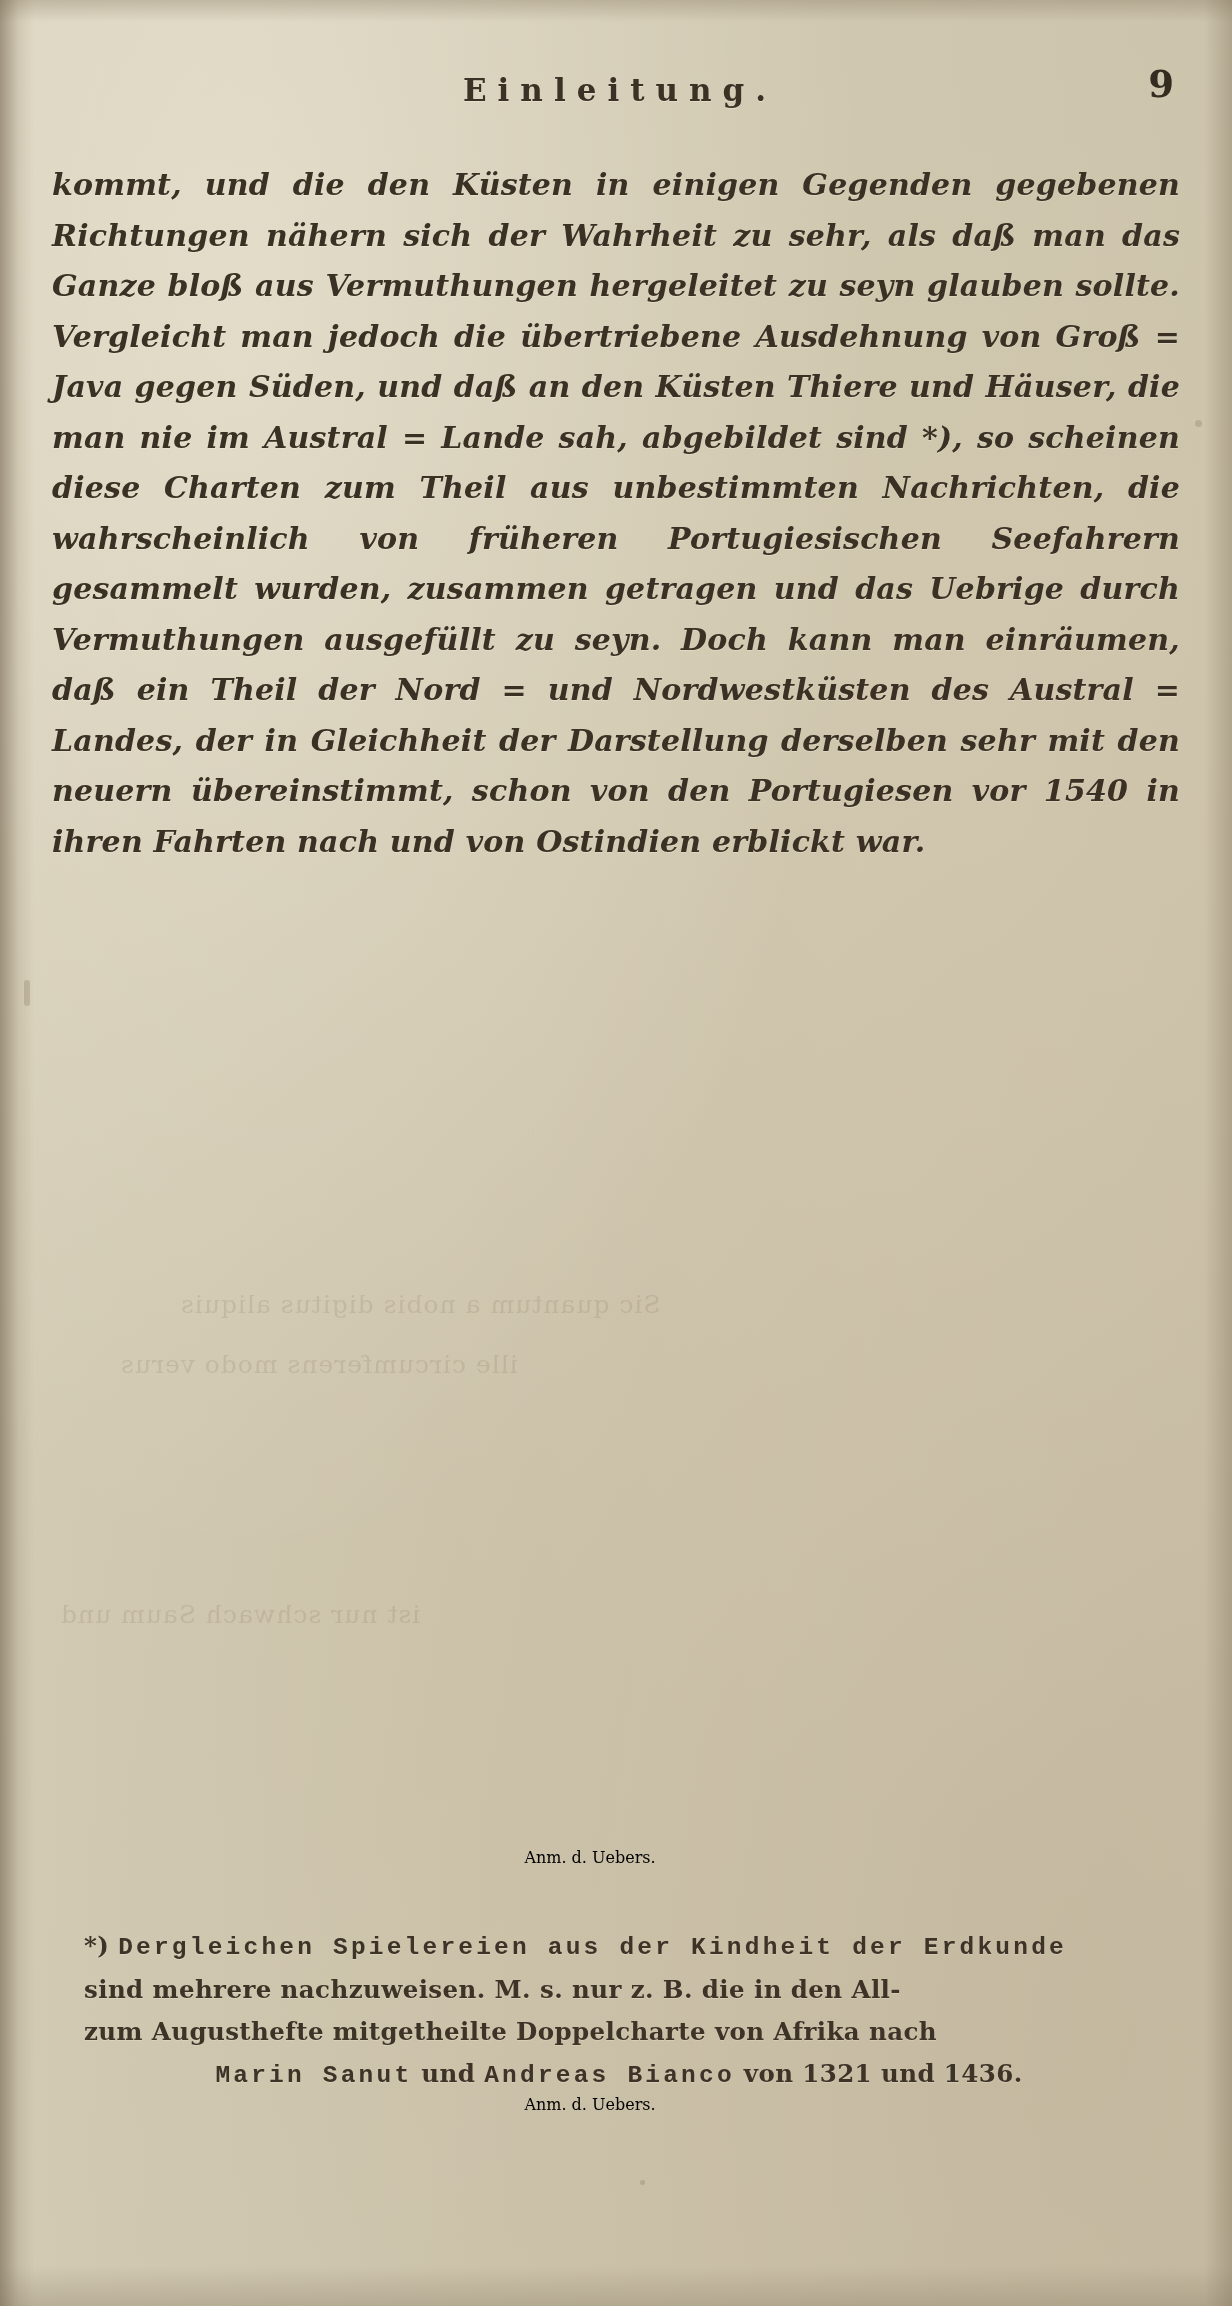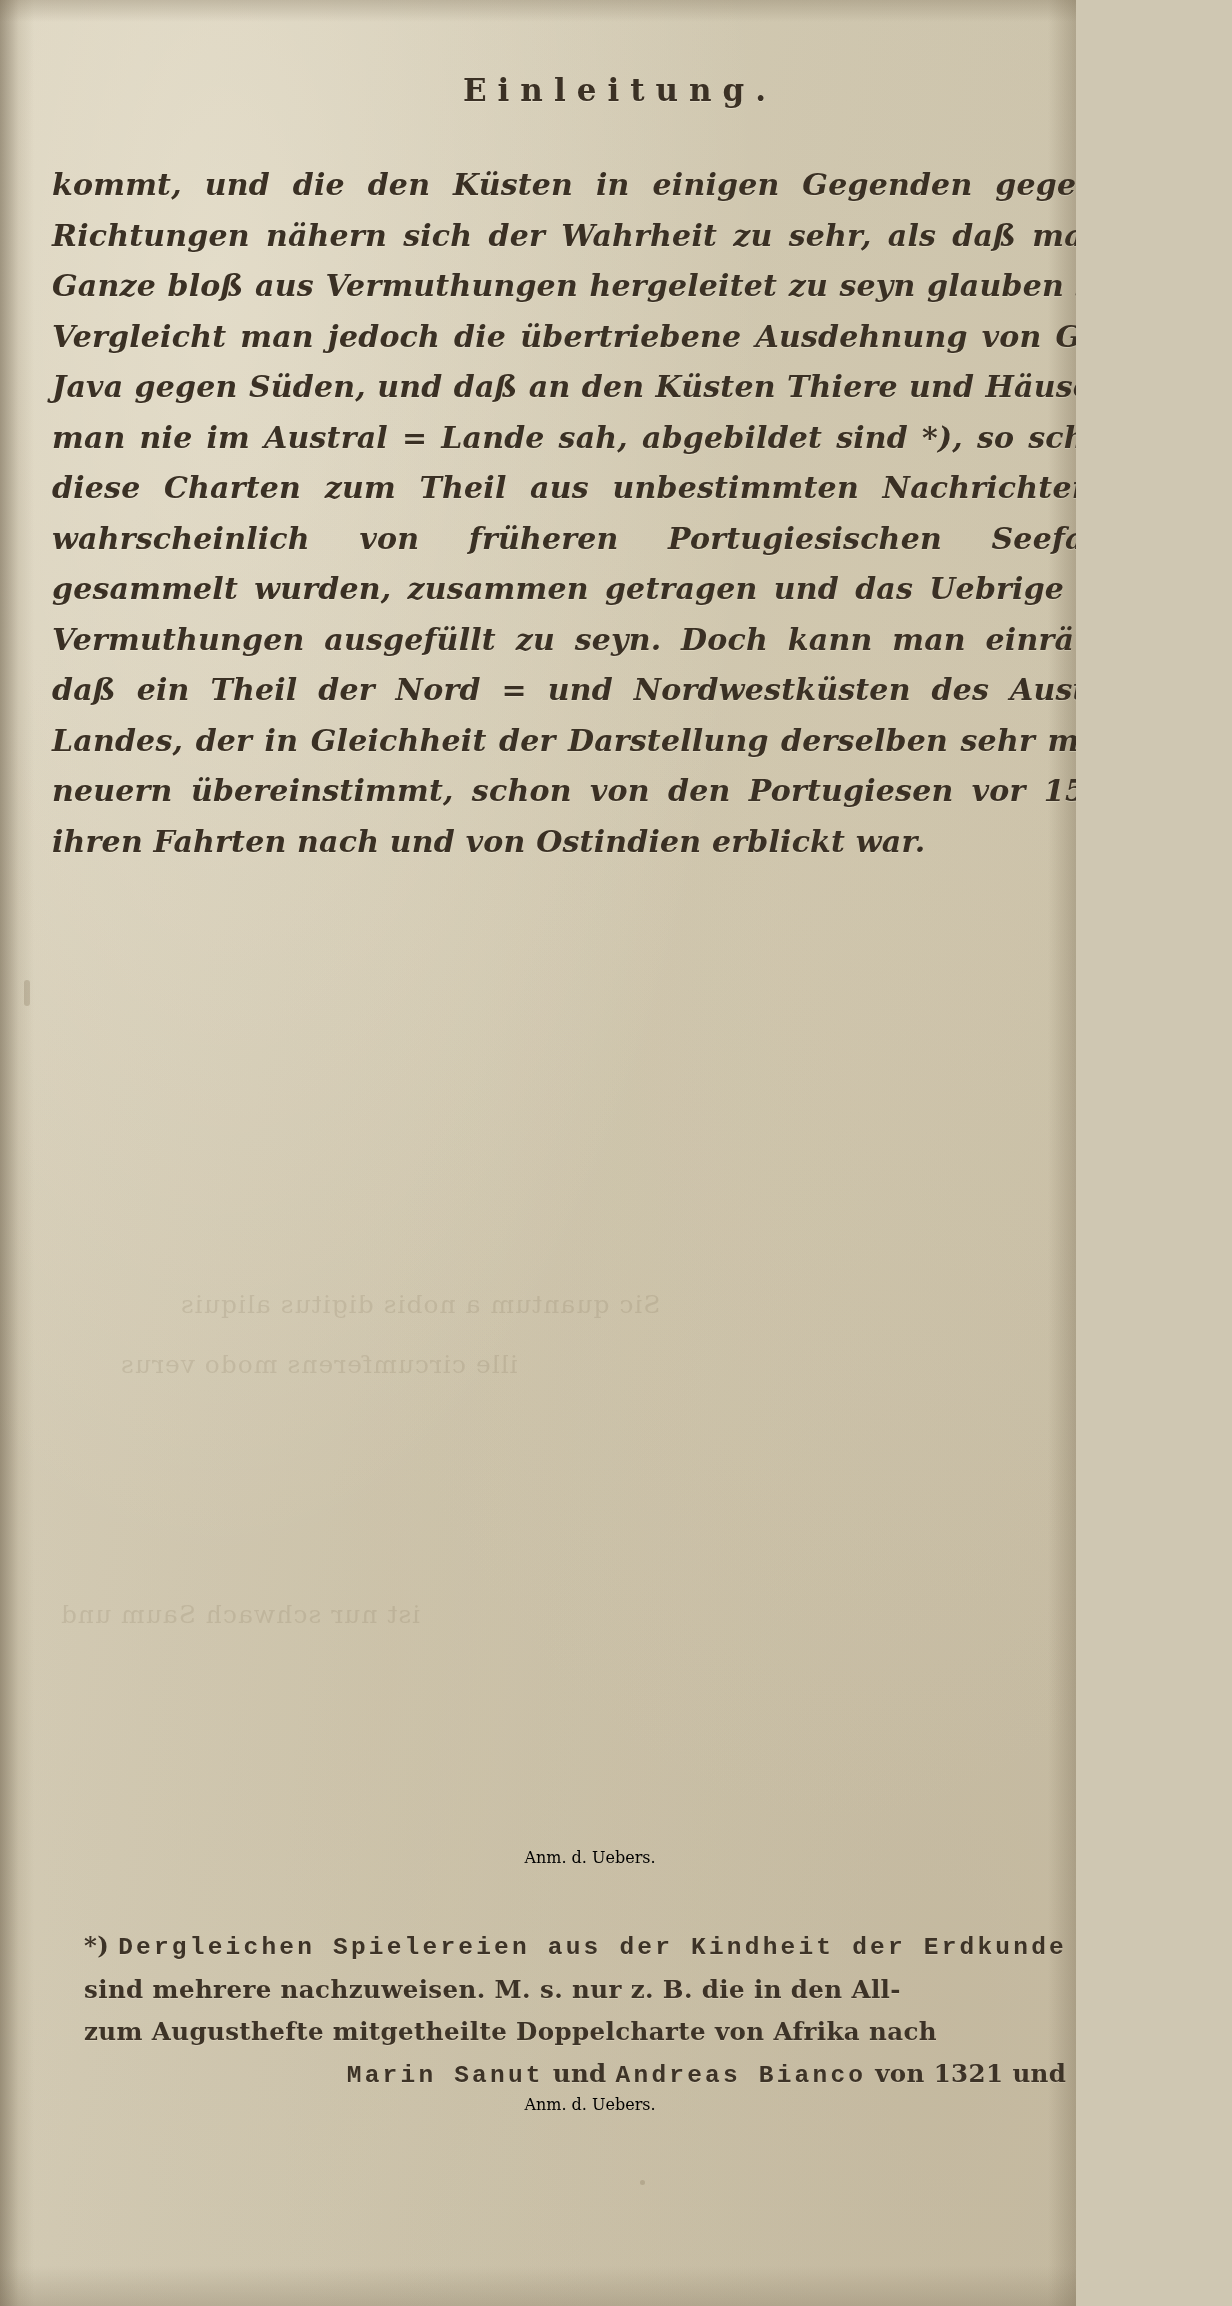--- a/index.html
+++ b/index.html
@@ -10,21 +10,21 @@
     width: 1232px;
     height: 2306px;
     background: #cfc7b2;
     font-family: "DejaVu Serif", serif;
     overflow: hidden;
   }
 
   
   .page {
     position: relative;
-    width: 1076px;
+    width: 1232px;
     height: 2306px;
     background:
       radial-gradient(ellipse at 20% 12%, rgba(255,250,235,0.35) 0%, rgba(255,250,235,0) 45%),
       radial-gradient(ellipse at 78% 30%, rgba(214,203,176,0.45) 0%, rgba(214,203,176,0) 50%),
       radial-gradient(ellipse at 35% 72%, rgba(200,188,160,0.40) 0%, rgba(200,188,160,0) 55%),
       radial-gradient(ellipse at 88% 88%, rgba(190,176,148,0.45) 0%, rgba(190,176,148,0) 50%),
       linear-gradient(100deg, #d8d0bb 0%, #d2cab4 30%, #cdc5ae 58%, #c8bfa7 100%);
     box-sizing: border-box;
     overflow: hidden;
   }
@@ -211,21 +211,21 @@
 
       <span class="footnote fn-sig">Anm. d. Uebers.</span>
 
       <div class="fn-block2">
         <p class="footnote fn-hang">
           <span>*)</span>
           <span class="sp-wide">Dergleichen Spielereien aus der Kindheit der Erdkunde</span>
         </p>
         <p class="footnote">sind mehrere nachzuweisen. M. s. nur z. B. die in den All-</p>
         <p class="footnote">zum Augusthefte mitgetheilte Doppelcharte von Afrika nach</p>
-        <p class="footnote" style="text-align:right;">
+        <p class="footnote" style="text-align:center;">
           <span class="sp-wide nowrap">Marin Sanut</span>
           <span>und</span>
           <span class="sp-wide nowrap">Andreas Bianco</span>
           <span>von 1321 und 1436.</span>
         </p>
         <span class="footnote fn-sig">Anm. d. Uebers.</span>
       </div>
 
     </div>
 

